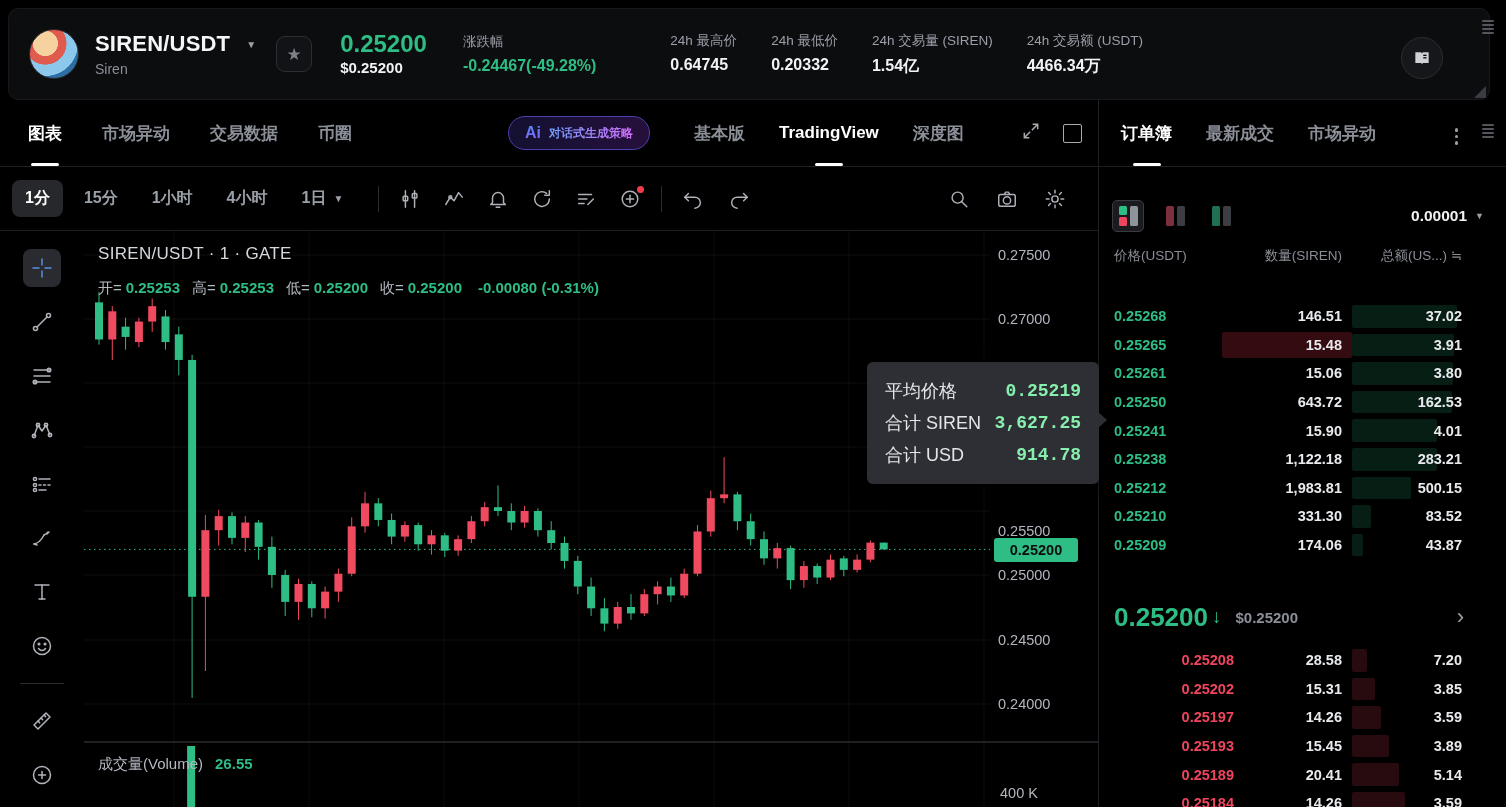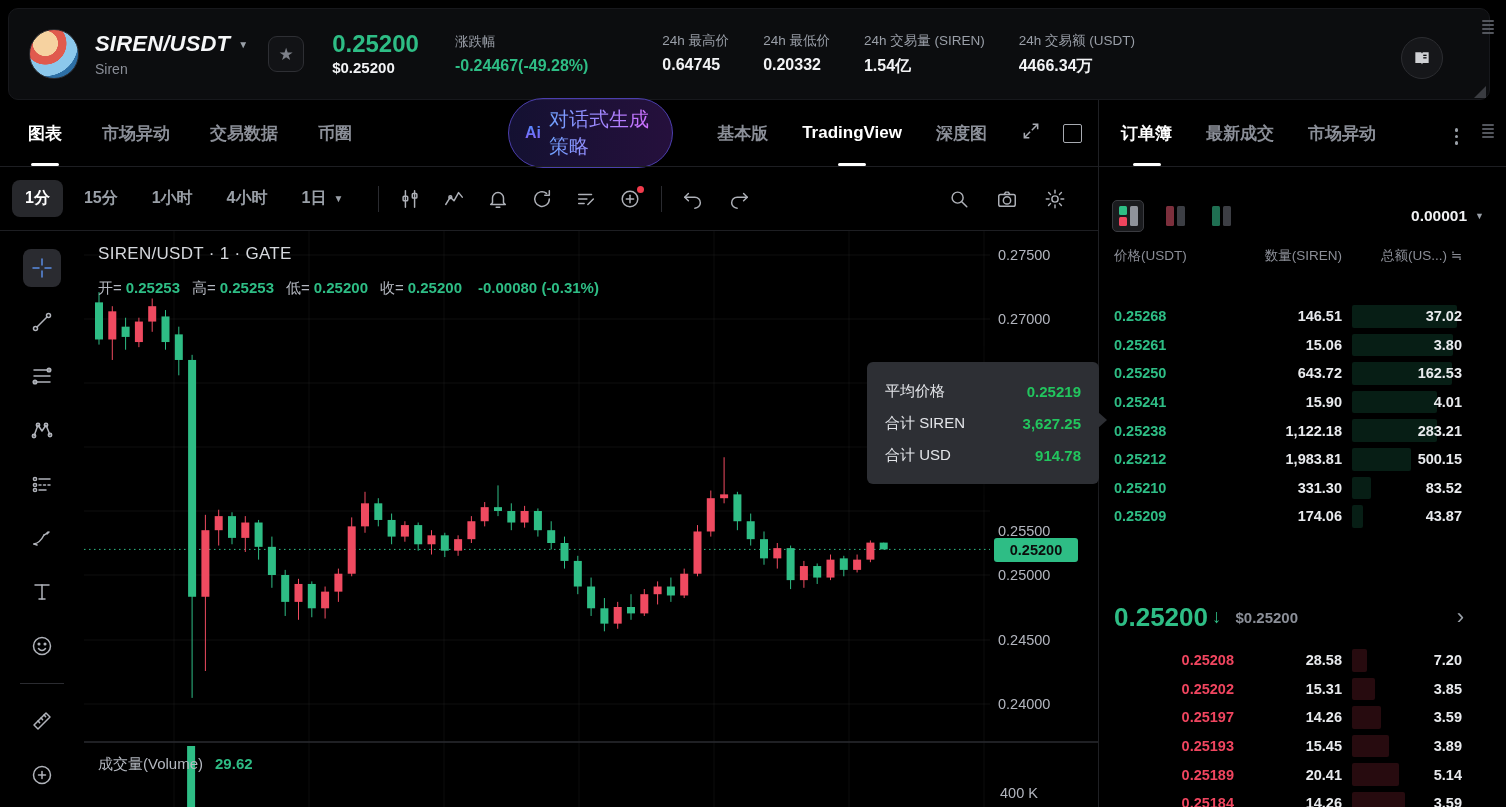--- a/index.html
+++ b/index.html
@@ -8,21 +8,21 @@
        -webkit-font-smoothing:antialiased;}
   .abs{position:absolute;}
   
   .header{left:8px;top:8px;width:1482px;height:92px;background:#0c0d0f;
           border:1px solid #17181c;border-radius:10px;display:flex;align-items:center;
           padding:0 20px;box-sizing:border-box;}
   .avatar{width:48px;height:48px;border-radius:50%;flex:0 0 auto;
           background:radial-gradient(circle at 32% 28%,#f6d2a0 0 26%,#e05a4e 27% 44%,#8cc8ec 45% 68%,#2d6fa5 69% 100%);
           border:1px solid #2a2b2f;}
   .pairblock{margin-left:16px;}
-  .pairrow{display:flex;align-items:center;gap:8px;font-style:italic;}
+  .pairrow{display:flex;align-items:center;gap:16px;}
   .pair{font-size:22px;font-weight:800;color:#f5f6f8;letter-spacing:.2px;}
   .caret{font-size:10px;color:#9aa0a8;}
   .pairsub{font-size:14px;color:#8b8f98;margin-top:4px;}
   .starbtn{width:34px;height:34px;margin-left:20px;border:1px solid #2e2f34;border-radius:9px;
            display:flex;align-items:center;justify-content:center;color:#7d8089;font-size:17px;background:#121316;}
   .pricecol{margin-left:28px;display:flex;flex-direction:column;gap:3px;}
   .bigprice{font-size:24px;font-weight:800;color:#2ebd85;line-height:1;}
   .usdprice{font-size:15px;font-weight:700;color:#f2f3f5;}
   .statcol{display:flex;flex-direction:column;gap:6px;margin-left:34px;}
   .statlabel{font-size:13.5px;color:#9a9fa8;white-space:nowrap;}
@@ -40,21 +40,21 @@
   .ptabbar{left:1099px;top:100px;width:407px;height:66px;display:flex;align-items:center;padding-left:22px;box-sizing:border-box;}
   .tab{font-size:17px;font-weight:600;color:#8b8f98;margin-right:40px;position:relative;height:100%;
        display:flex;align-items:center;cursor:pointer;white-space:nowrap;}
   .tab.active{color:#fff;font-weight:800;}
   .tab.active::after{content:"";position:absolute;left:50%;transform:translateX(-50%);bottom:0;width:28px;height:3px;background:#fff;border-radius:2px;}
   .ptabbar .tab{margin-right:34px;}
   .aipill{display:flex;align-items:center;gap:8px;margin-left:116px;margin-right:44px;padding:7px 16px;border-radius:999px;
           border:1px solid #4c3fae;background:linear-gradient(90deg,rgba(52,44,130,.38),rgba(98,42,158,.38));}
   .aibadge{font-size:16px;font-weight:800;background:linear-gradient(180deg,#4f8cff,#8b5cf6);
            -webkit-background-clip:text;background-clip:text;color:transparent;}
-  .ailabel{font-size:20px;font-weight:400;background:linear-gradient(90deg,#6fa2ff,#d56bff);
+  .ailabel{font-size:12px;font-weight:700;background:linear-gradient(90deg,#6fa2ff,#d56bff);
            -webkit-background-clip:text;background-clip:text;color:transparent;}
   .tabicons{margin-left:auto;display:flex;align-items:center;gap:22px;padding-right:16px;}
   .sqicon{width:17px;height:17px;border:1.8px solid #a7aab1;border-radius:2px;}
   
   .ctoolbar{left:0;top:167px;width:1098px;height:64px;display:flex;align-items:center;padding-left:12px;box-sizing:border-box;border-bottom:1px solid #1d1e22;}
   .tf{padding:8px 13px;border-radius:8px;font-size:16px;font-weight:600;color:#9aa0a8;margin-right:8px;display:flex;align-items:center;gap:7px;cursor:pointer;white-space:nowrap;}
   .tf.active{background:#27282c;color:#fff;}
   .vsep{width:1px;height:26px;background:#2a2b30;margin:0 14px;}
   .icobtn{width:34px;height:34px;display:flex;align-items:center;justify-content:center;border-radius:6px;position:relative;cursor:pointer;}
   .icobtn svg{stroke:#aeb1b8;fill:none;stroke-width:1.6;stroke-linecap:round;stroke-linejoin:round;}
@@ -73,23 +73,23 @@
   .legend2 .k{color:#b4b8c0;font-weight:500;}
   .legend2 .v{color:#2ebd85;margin-left:4px;}
   .axislabel{left:998px;font-size:14.5px;color:#b2b5be;transform:translateY(-50%);}
   .pricebadge{left:994px;top:538px;width:84px;height:24px;background:#2ebd85;color:#0b0d0c;font-size:14.5px;
               font-weight:700;border-radius:3px;display:flex;align-items:center;justify-content:center;}
   .vollegend{left:98px;top:755px;font-size:15px;display:flex;gap:12px;}
   .vollegend .k{color:#b4b8c0;}
   .vollegend .v{color:#2ebd85;font-weight:700;}
   .tooltip{left:867px;top:362px;width:232px;background:#2d2f34;border-radius:6px;padding:13px 18px;box-sizing:border-box;
            box-shadow:0 6px 18px rgba(0,0,0,.55);z-index:30;}
-  .tooltip .trow{display:flex;justify-content:space-between;align-items:center;height:32px;font-size:15px;}
+  .tooltip .trow{display:flex;justify-content:space-between;align-items:center;height:32px;font-size:18px;}
   .tooltip .tl{color:#e3e5e9;}
-  .tooltip .tv{color:#22c55e;font-weight:700;}
+  .tooltip .tv{color:#86efac;font-weight:700;font-family:Liberation Mono, monospace;}
   .tooltiparrow{position:absolute;right:-8px;top:50px;width:0;height:0;border-top:8px solid transparent;
                 border-bottom:8px solid transparent;border-left:9px solid #2d2f34;}
   
   .paneldiv{left:1098px;top:100px;width:1px;height:707px;background:#1f2024;}
   .obctrl{left:1112px;top:196px;width:372px;height:40px;display:flex;align-items:center;gap:16px;}
   .oblay{width:30px;height:30px;display:flex;align-items:center;justify-content:center;gap:3px;border-radius:5px;cursor:pointer;}
   .oblay.active{border:1px solid #3a3b40;background:#1a1b1e;}
   .oblay .colA{display:flex;flex-direction:column;gap:2px;}
   .oblay .cell{width:8px;height:9px;border-radius:1.5px;}
   .oblay .bar{width:8px;height:20px;border-radius:1.5px;}
@@ -538,21 +538,21 @@
     <div class="abs axislabel" style="top: 383px;">0.26500</div>
     <div class="abs axislabel" style="top: 447px;">0.26000</div>
     <div class="abs axislabel" style="top: 511px; margin-top: 20px;">0.25500</div>
     <div class="abs axislabel" style="top: 575px;">0.25000</div>
     <div class="abs axislabel" style="top: 640px;">0.24500</div>
     <div class="abs axislabel" style="top: 704px;">0.24000</div>
   </div>
 <div class="abs pricebadge">0.25200</div>
 <div class="abs vollegend">
   <span class="k">成交量(Volume)</span>
-  <span class="v">29.62</span>
+  <span class="v">26.55</span>
 </div>
 <div class="abs axislabel" style="top:785px;left:1000px;transform:none;">400 K</div>
 
 <div class="abs tooltip" id="hover-tooltip">
   <div class="tooltiparrow"></div>
 <div class="trow">
       <span class="tl">平均价格</span>
       <span class="tv">0.25219</span>
     </div>
     <div class="trow">
@@ -591,20 +591,27 @@
   <div>价格(USDT)</div>
   <div>数量(SIREN)</div>
   <div><span>总额(US...)</span> <span>≒</span></div>
 </div>
 <div class="abs obrows" id="ask-rows" style="top:302px;">
     <div class="obrow ask">
       <span class="depth" style="width: 105px;"></span>
       <span class="p">0.25268</span>
       <span class="q">146.51</span>
       <span class="t">37.02</span>
+    </div>
+    <div class="obrow ask">
+      <span class="flashbg"></span>
+      <span class="depth" style="width: 101.85px;"></span>
+      <span class="p">0.25265</span>
+      <span class="q">15.48</span>
+      <span class="t">3.91</span>
     </div>
     <div class="obrow ask">
       <span class="depth" style="width: 100.8px;"></span>
       <span class="p">0.25261</span>
       <span class="q">15.06</span>
       <span class="t">3.80</span>
     </div>
     <div class="obrow ask">
       <span class="depth" style="width: 99.75px;"></span>
       <span class="p">0.25250</span>

